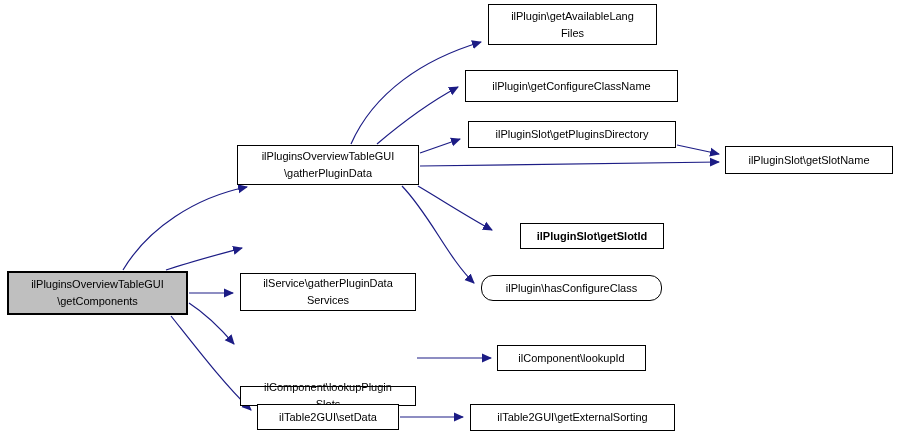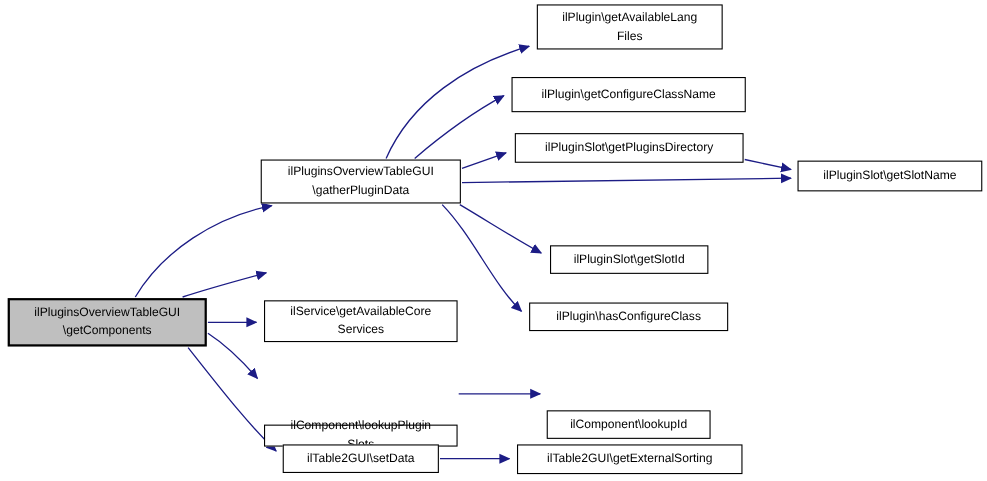--- a/index.html
+++ b/index.html
@@ -44,23 +44,23 @@
   #n-getcomponents      {left:7px;   top:271px; width:181px; height:44px;}
   #n-gatherplugindata   {left:237px; top:145px; width:182px; height:40px;}
   #n-coremodules        {left:240px; top:209px; width:176px; height:38px;}
   #n-coreservices       {left:240px; top:273px; width:176px; height:38px;}
   #n-lookuppluginslots  {left:240px; top:349px; width:176px; height:20px;margin-top:37px;}
   #n-setdata            {left:257px; top:404px; width:142px; height:26px;}
   #n-langfiles          {left:488px; top:4px;   width:169px; height:41px;}
   #n-getconfigureclass  {left:465px; top:70px;  width:213px; height:32px;}
   #n-pluginsdirectory   {left:468px; top:121px; width:208px; height:27px;}
   #n-getslotname        {left:725px; top:146px; width:168px; height:28px;justify-content:center;}
-  #n-getslotid          {left:500px; top:223px; width:144px; height:26px;}
-  #n-hasconfigureclass  {left:481px; top:275px; width:181px; height:26px;}
-  #n-lookupid           {left:497px; top:345px; width:149px; height:26px;margin-top:28px;}
+  #n-getslotid          {left:520px; top:223px; width:144px; height:26px;font-weight:bold;}
+  #n-hasconfigureclass  {left:481px; top:275px; width:181px; height:26px;border-radius:12px;}
+  #n-lookupid           {left:497px; top:345px; width:149px; height:26px;}
   #n-getexternalsorting {left:470px; top:404px; width:205px; height:27px;}
 </style>
 </head>
 <body>
 
 <div class="canvas">
 
   <svg class="edges" width="897" height="437" viewBox="0 0 897 437" xmlns="http://www.w3.org/2000/svg">
     <defs>
       <marker id="arrow" viewBox="0 0 10 10" refX="9" refY="5" markerWidth="10" markerHeight="10" markerUnits="userSpaceOnUse" orient="auto">
@@ -88,21 +88,21 @@
     <span>\getComponents</span>
   </div>
 
   <div id="n-gatherplugindata" class="node">
     <span>ilPluginsOverviewTableGUI</span>
     <span>\gatherPluginData</span>
   </div>
 
 
   <div id="n-coreservices" class="node">
-    <span>ilService\getAvailableCore</span>
+    <span>ilService\gatherPluginData</span>
     <span>Services</span>
   </div>
 
   <div id="n-lookuppluginslots" class="node">
     <span>ilComponent\lookupPlugin</span>
     <span>Slots</span>
   </div>
 
   <div id="n-setdata" class="node">
     <span>ilTable2GUI\setData</span>

